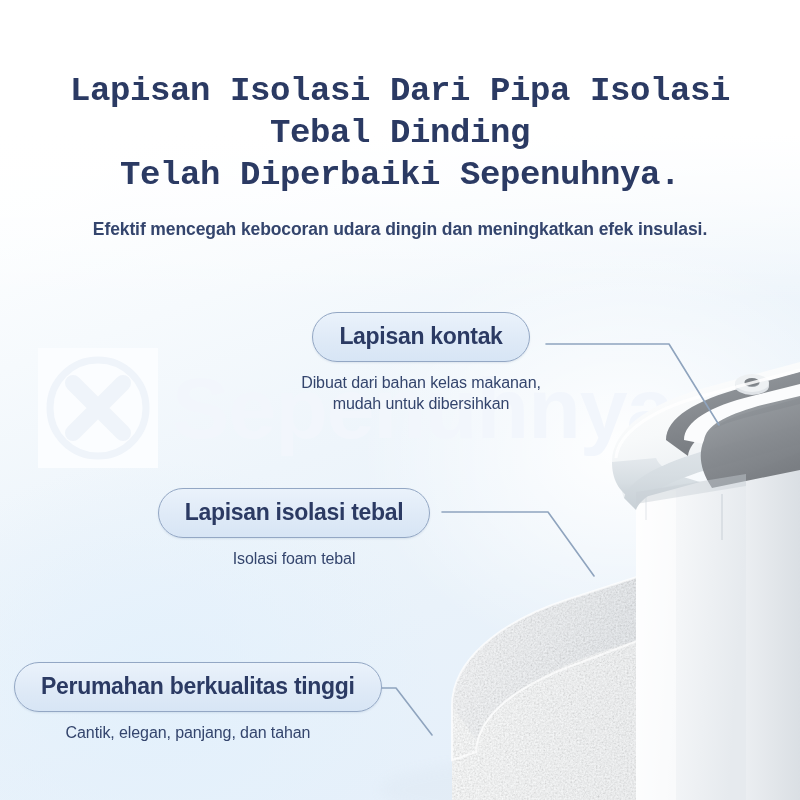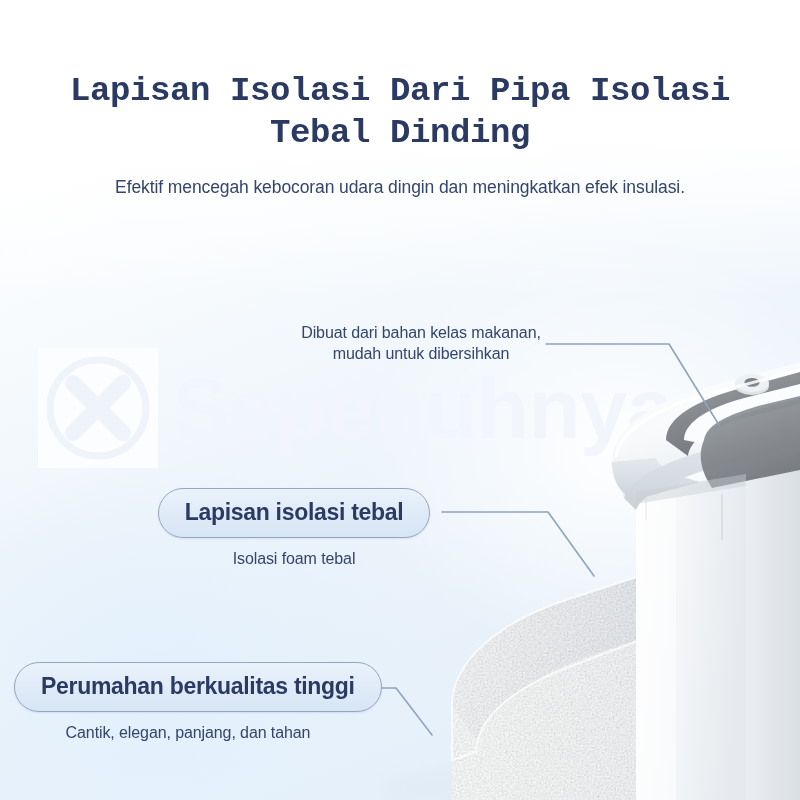--- a/index.html
+++ b/index.html
@@ -76,21 +76,21 @@
     font-weight:700;
     color:#2b3a63;
     line-height:1.24;
     letter-spacing:-0.4px;
     padding:0 18px;
   }
   #headline .hl-line { display:block;font-family:Liberation Mono, monospace; }
   #subtitle {
     margin-top:22px;
     font-size:17.5px;
-    font-weight:400;
+    font-weight:700;
     color:#34456d;
     line-height:1.35;
     padding:0 32px;
     letter-spacing:-0.1px;
   }
 
   
   #product { position:absolute; left:0; top:0; width:800px; height:800px; z-index:2; pointer-events:none; }
 
   
@@ -311,25 +311,27 @@
     <g fill="none" stroke="#8fa4be" stroke-width="1.6" stroke-linecap="round" stroke-linejoin="round">
       <path d="M546 344 L669 344 L719 425"></path>
       <path d="M442 512 L548 512 L594 576"></path>
       <path d="M362 688 L396 688 L432 735"></path>
     </g>
   </svg>
 
   <div id="header">
     <h1 id="headline">
       <span class="hl-line">Lapisan Isolasi Dari Pipa Isolasi Tebal Dinding</span>
+      <span class="hl-line">Telah Diperbaiki Sepenuhnya.</span>
     </h1>
     <p id="subtitle">Efektif mencegah kebocoran udara dingin dan meningkatkan efek insulasi.</p>
   </div>
 
   <div class="callout" id="callout-1">
+    <div class="pill">Lapisan kontak</div>
     <div class="desc">Dibuat dari bahan kelas makanan,
 mudah untuk dibersihkan</div>
   </div>
 
   <div class="callout" id="callout-3">
     <div class="pill">Perumahan berkualitas tinggi</div>
     <div class="desc">Cantik, elegan, panjang, dan tahan</div>
   </div>
 
   <div class="callout" id="callout-2">

